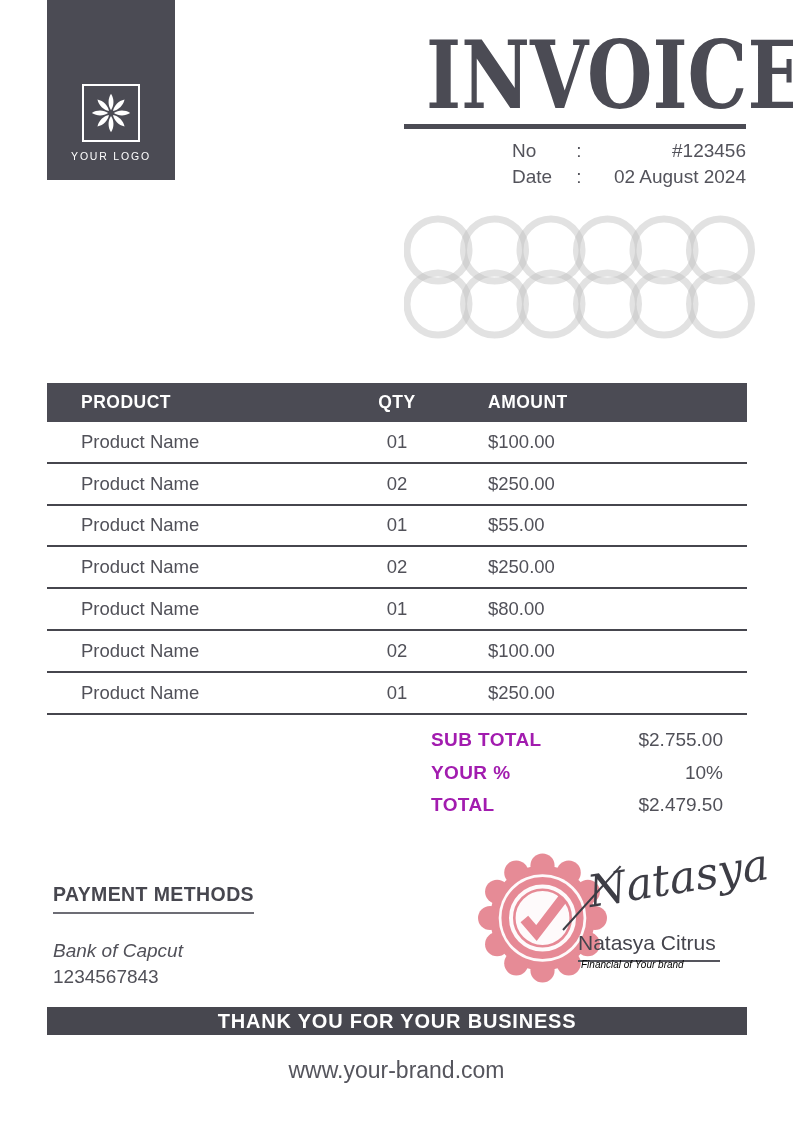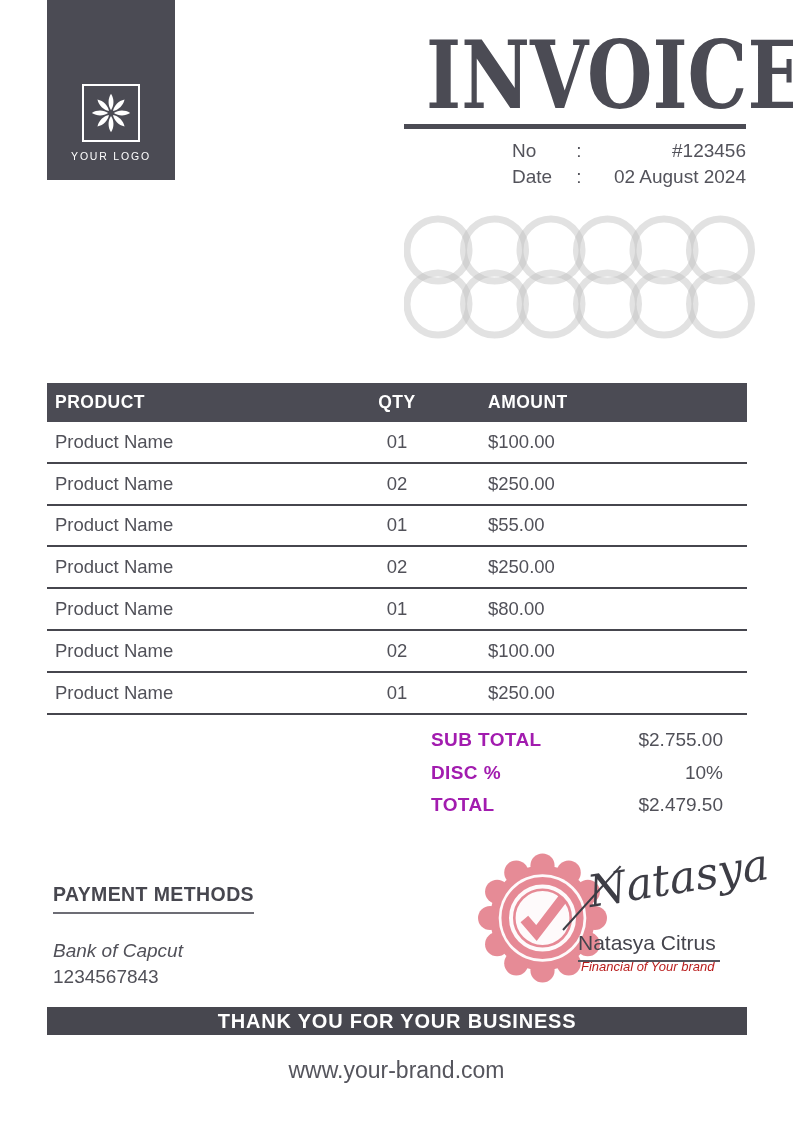--- a/index.html
+++ b/index.html
@@ -32,21 +32,21 @@
 
   
   .pattern { position:absolute; left:404px; top:210px; }
 
   
   .items-table { position:absolute; left:47px; top:383px; width:700px; }
   .thead { background:#4b4b54; color:#ffffff; height:39px; display:grid; grid-template-columns:37% 26% 37%;
            align-items:center; font-weight:700; font-size:17.5px; letter-spacing:.5px; }
   .trow { height:41.8px; display:grid; grid-template-columns:37% 26% 37%; align-items:center;
           font-size:18.5px; border-bottom:2px solid #46464e; }
-  .c-product { padding-left:8px; text-align:left; }
+  .c-product { padding-left:34px; text-align:left; }
   .c-qty { text-align:center; }
   .c-amount { padding-right:22px; }
 
   
   .totals { position:absolute; left:431px; top:729px; width:292px; font-size:19px; }
   .totals-row { display:flex; justify-content:space-between; align-items:baseline; margin-bottom:10.5px; }
   .totals-label { font-weight:700; color:#a21caf; letter-spacing:.4px; }
 
   
   .payment { position:absolute; left:53px; top:883px; font-size:19px; }
@@ -56,21 +56,21 @@
   .payment-account { margin-top:4px; }
 
   
   .stamp { position:absolute; left:477px; top:851px; width:131px; height:134px; }
   .sig-flourish { position:absolute; left:563px; top:929px; width:86px; height:2px; background:#3d3d45;
                   transform:rotate(-48deg); transform-origin:0 50%; }
   .sig-name { position:absolute; left:592px; top:866px; font-family:"DejaVu Serif","Liberation Serif",serif;
               font-style:italic; font-size:44px; color:#3d3d45; transform:rotate(-9deg); transform-origin:0 100%; white-space:nowrap; }
   .sig-id { position:absolute; left:578px; top:931px; width:142px; font-size:21px; color:#45454d;
             border-bottom:2px solid #55555d; padding-bottom:5px; white-space:nowrap; }
-  .sig-title { position:absolute; left:581px; top:959px; font-size:13px; font-style:italic; color:#b91c1c; white-space:nowrap; }
+  .sig-title { position:absolute; left:581px; top:959px; font-size:10px; font-style:italic; color:#000000; white-space:nowrap; }
 
   
   .footer-bar { position:absolute; left:47px; top:1007px; width:700px; height:28px; background:#47474f; color:#ffffff;
                 display:flex; align-items:center; justify-content:center; font-weight:700; font-size:20px; letter-spacing:.8px; }
   .footer-url { position:absolute; left:0; top:1057px; width:793px; text-align:center; font-size:23px; color:#55555d; }
 </style>
 </head>
 <body>
 
 <div class="page">
@@ -170,21 +170,21 @@
       <span class="c-amount">$250.00</span>
     </div>
   </div>
 
   <div class="totals">
     <div class="totals-row">
       <span class="totals-label">SUB TOTAL</span>
       <span class="totals-value">$2.755.00</span>
     </div>
     <div class="totals-row">
-      <span class="totals-label">DISC %</span>
+      <span class="totals-label">YOUR %</span>
       <span class="totals-value">10%</span>
     </div>
     <div class="totals-row">
       <span class="totals-label">TOTAL</span>
       <span class="totals-value">$2.479.50</span>
     </div>
   </div>
 
   <div class="payment">
     <div class="payment-heading">PAYMENT METHODS</div>

